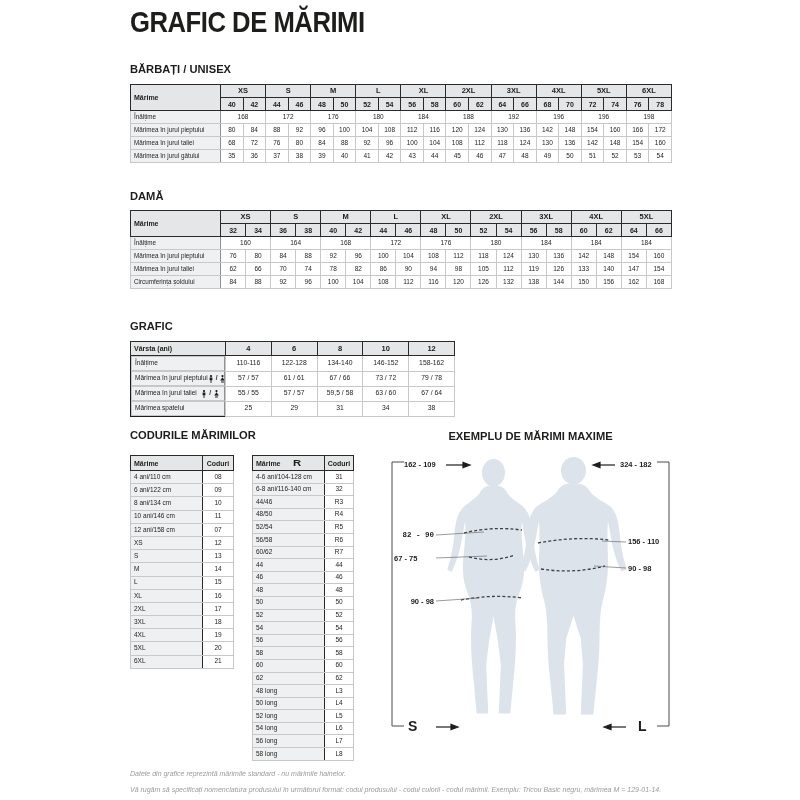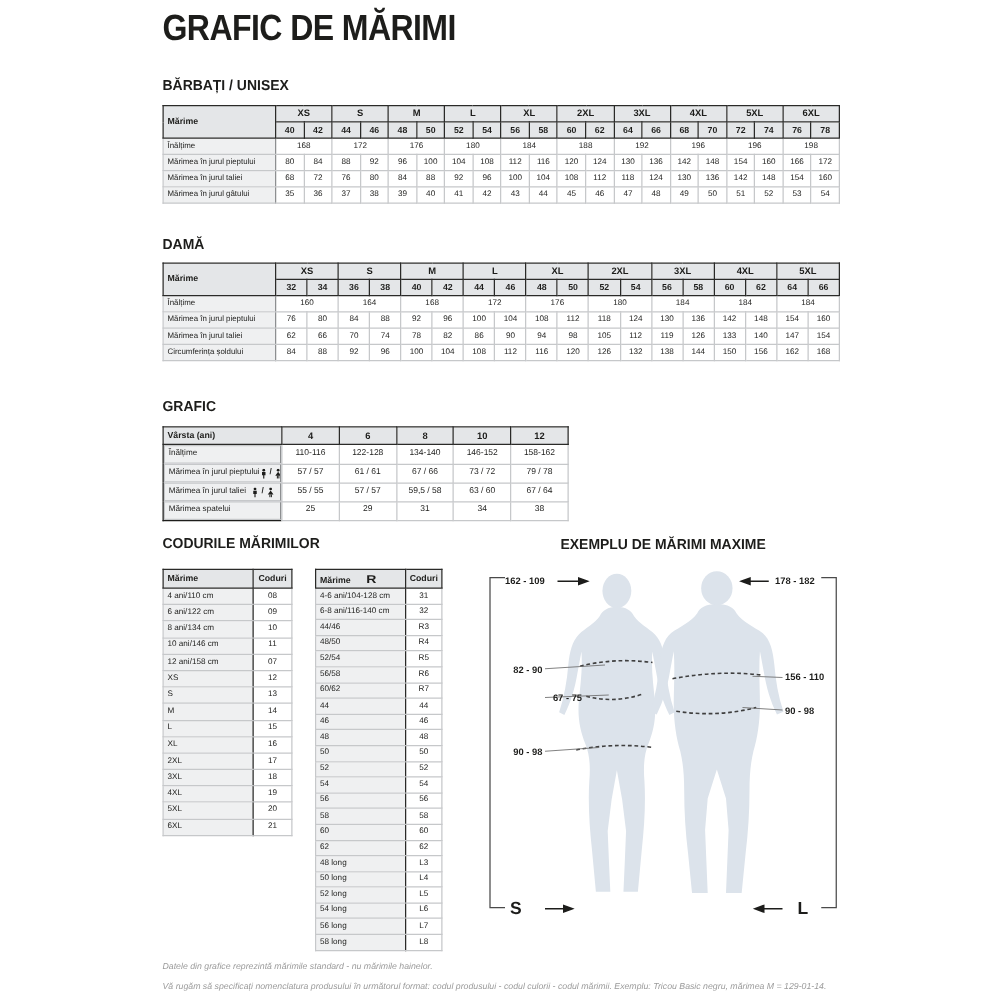--- a/index.html
+++ b/index.html
@@ -650,23 +650,23 @@
         <polygon points="82,13 75,10.4 75,15.6"></polygon>
       <line x1="227" y1="13" x2="212" y2="13"></line>
         <polygon points="205,13 212,10.4 212,15.6"></polygon>
       <line x1="48" y1="275" x2="63" y2="275"></line>
         <polygon points="70,275 63,272.4 63,277.6"></polygon>
       <line x1="238" y1="275" x2="223" y2="275"></line>
         <polygon points="216,275 223,272.4 223,277.6"></polygon>
     </g>
   </svg>
   <div class="abs diag-label" style="left:16px;top:8px;">162 - 109</div>
-  <div class="abs diag-label" style="left:232px;top:8px;">178 - 182</div>
-  <div class="abs diag-label" style="left:6px;top:79px;width:40px;text-align:right;">82 - 90</div>
-  <div class="abs diag-label" style="left:6px;top:102px;width:40px;text-align:center;margin-left:40px;">67 - 75</div>
+  <div class="abs diag-label" style="left:232px;top:8px;">324 - 182</div>
+  <div class="abs diag-label" style="left:6px;top:79px;width:40px;text-align:right;font-family:Liberation Mono, monospace;">82 - 90</div>
+  <div class="abs diag-label" style="left:6px;top:102px;width:40px;text-align:left;">67 - 75</div>
   <div class="abs diag-label" style="left:6px;top:145px;width:40px;text-align:right;">90 - 98</div>
   <div class="abs diag-label" style="left:240px;top:85px;">156 - 110</div>
   <div class="abs diag-label" style="left:240px;top:112px;">90 - 98</div>
   <div class="abs diag-size" style="left:20px;top:266px;">S</div>
   <div class="abs diag-size" style="left:250px;top:266px;">L</div>
 </div>
 
 <div class="abs footnote" style="left:130px;top:770px;">Datele din grafice reprezintă mărimile standard - nu mărimile hainelor.</div>
 <div class="abs footnote" style="left:130px;top:786px;">Vă rugăm să specificați nomenclatura produsului în următorul format: codul produsului - codul culorii - codul mărimii. Exemplu: Tricou Basic negru, mărimea M = 129-01-14.</div>
 

